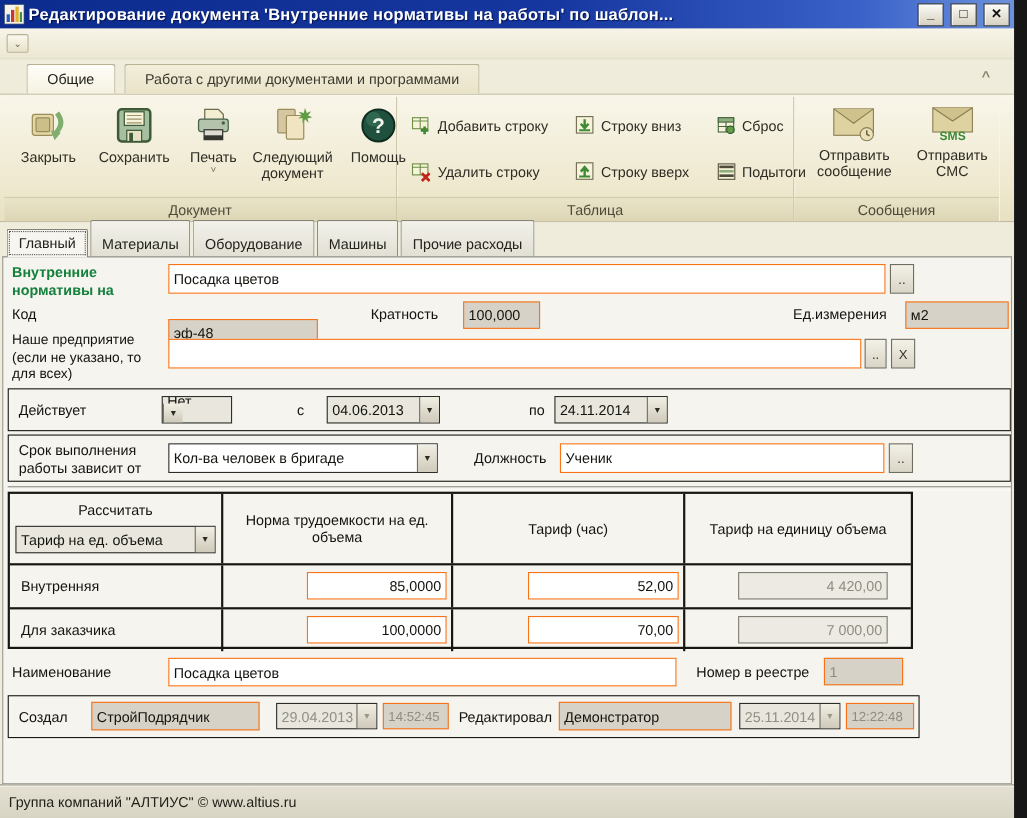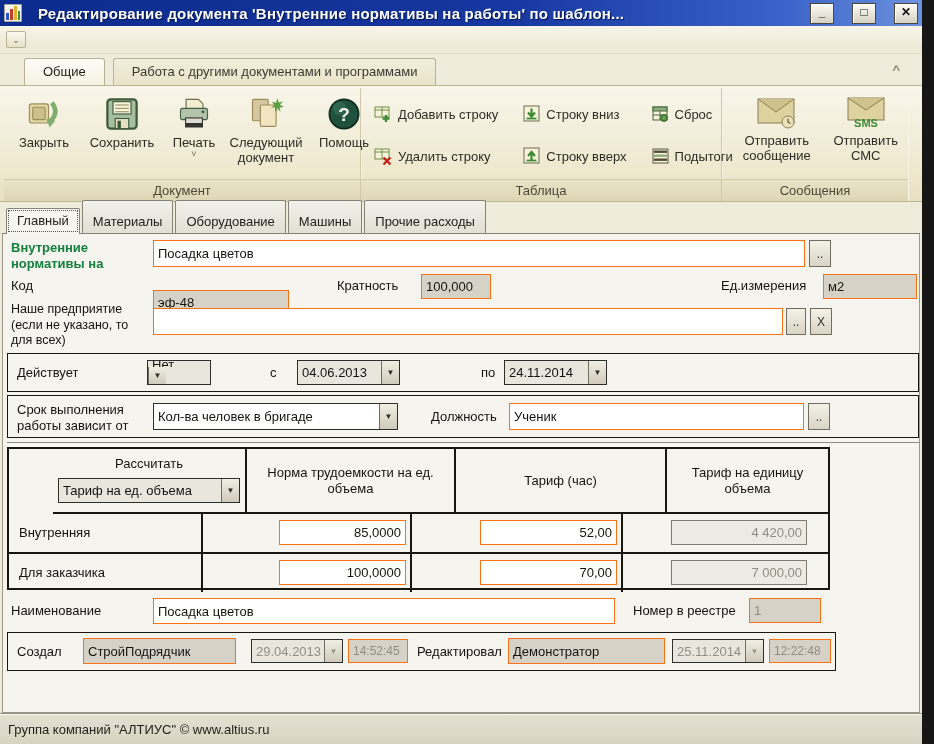--- a/index.html
+++ b/index.html
@@ -2,21 +2,21 @@
 <html><head>
 <meta charset="utf-8">
 <style>
   html,body{margin:0;padding:0;}
   body{width:934px;height:744px;overflow:hidden;background:#141414;font-family:"Liberation Sans",sans-serif;-webkit-font-smoothing:antialiased;}
   .screen{position:relative;width:934px;height:744px;}
   .window{position:absolute;left:0;top:0;width:922px;height:744px;display:flex;flex-direction:column;background:#efecdc;}
   .edge-right{position:absolute;right:0;top:0;width:12px;height:744px;background:#161616;}
 
   
-  .titlebar{height:26px;flex:0 0 26px;background:linear-gradient(90deg,#0c2b8e 0%,#16379f 55%,#3a62c8 85%,#6d92dd 100%);display:flex;align-items:center;padding:0 4px;gap:16px;}
+  .titlebar{height:26px;flex:0 0 26px;background:linear-gradient(90deg,#0c2b8e 0%,#16379f 55%,#3a62c8 85%,#6d92dd 100%);display:flex;align-items:center;padding:0 4px;gap:4px;}
   .app-icon{width:18px;height:18px;flex:0 0 18px;}
   .title-text{flex:1;color:#fff;font-weight:bold;font-size:15px;white-space:nowrap;overflow:hidden;letter-spacing:.2px;text-shadow:1px 1px 1px #051452;}
   .winbtn{width:22px;height:19px;background:linear-gradient(#fcfbf6,#d6d2c2);border:1px solid #4a473c;box-shadow:inset 1px 1px 0 #fff;display:flex;align-items:center;justify-content:center;font-size:12px;font-weight:bold;color:#111;margin-left:2px;line-height:1;}
   .winbtn span{transform:translateY(-1px);}
 
   
   .qa-strip{height:27px;flex:0 0 27px;background:linear-gradient(#f7f4e8,#ece7d2);position:relative;border-bottom:1px solid #e0dac2;}
   .qa-btn{position:absolute;left:6px;top:5px;width:18px;height:15px;border:1px solid #b8b194;border-radius:2px;background:linear-gradient(#fbf9ef,#e7e1c8);color:#6f6a54;font-size:9px;display:flex;align-items:center;justify-content:center;}
   .ribbon-tabs{height:31px;flex:0 0 31px;display:flex;align-items:flex-end;padding-left:24px;gap:8px;background:#efecdc;position:relative;}
   .rtab{border:1px solid #b9b296;border-bottom:none;border-radius:3px 3px 0 0;padding:5px 18px 6px;font-size:13px;color:#3c3a30;background:linear-gradient(#f2eeda,#e9e3c9);}
@@ -54,21 +54,21 @@
   .dd.dis .dd-val{color:#918f84;}
   .dd-btn{width:17px;flex:0 0 17px;background:linear-gradient(#f1eee3,#cfcaba);border-left:1px solid #6f6d60;display:flex;align-items:center;justify-content:center;font-size:8px;color:#2c2b22;}
   .dd.dis .dd-btn{color:#9a988b;}
   .hsep{position:absolute;height:2px;border-top:1px solid #8f8d80;border-bottom:1px solid #fdfdf8;}
 
   
   .rt{position:absolute;border:2px solid #17170f;box-sizing:border-box;background:#f5f4ef;}
   .rt-row{display:flex;}
   .rt-cell{border-right:2px solid #17170f;box-sizing:border-box;position:relative;}
   .rt-cell:last-child{border-right:none;}
-  .rt-head{border-bottom:2px solid #17170f;margin-left:44px;}
+  .rt-head{border-bottom:2px solid #17170f;}
   .rt-datarow{border-bottom:2px solid #17170f;}
   .rt-datarow:last-child{border-bottom:none;}
   .rt-htext{font-size:13px;color:#14140f;text-align:center;display:flex;align-items:center;justify-content:center;height:100%;padding:0 8px;line-height:1.2;}
 
   
   .statusbar{height:30px;flex:0 0 30px;background:linear-gradient(#e4e1d2,#d7d4c4);border-top:1px solid #8f8d80;box-shadow:inset 0 1px 0 #fbfaf2;display:flex;align-items:center;padding:0 8px;font-size:13px;color:#23221a;}
 
   svg{display:block;}
 </style>
 </head>

